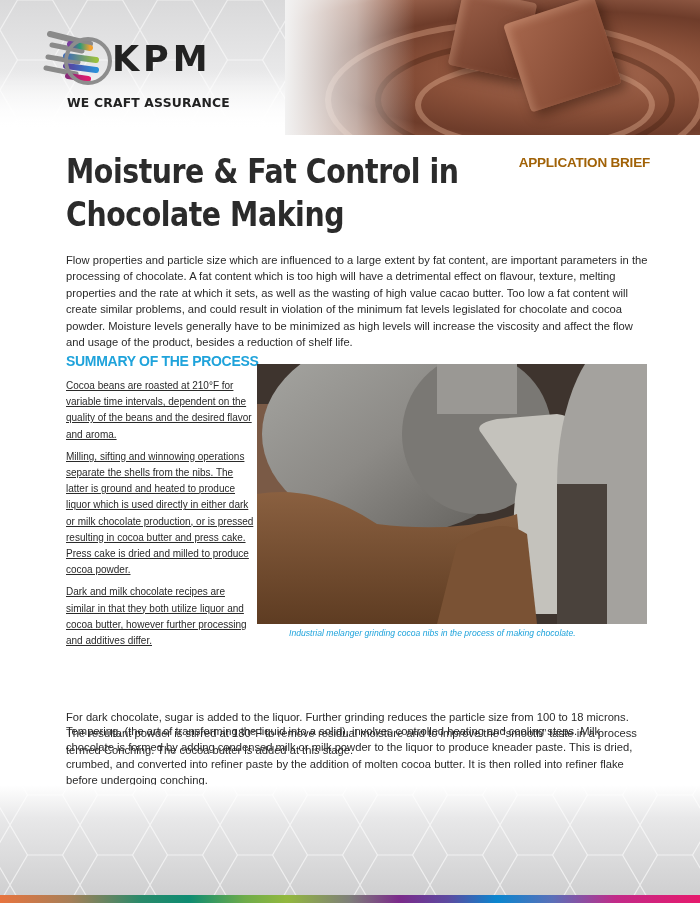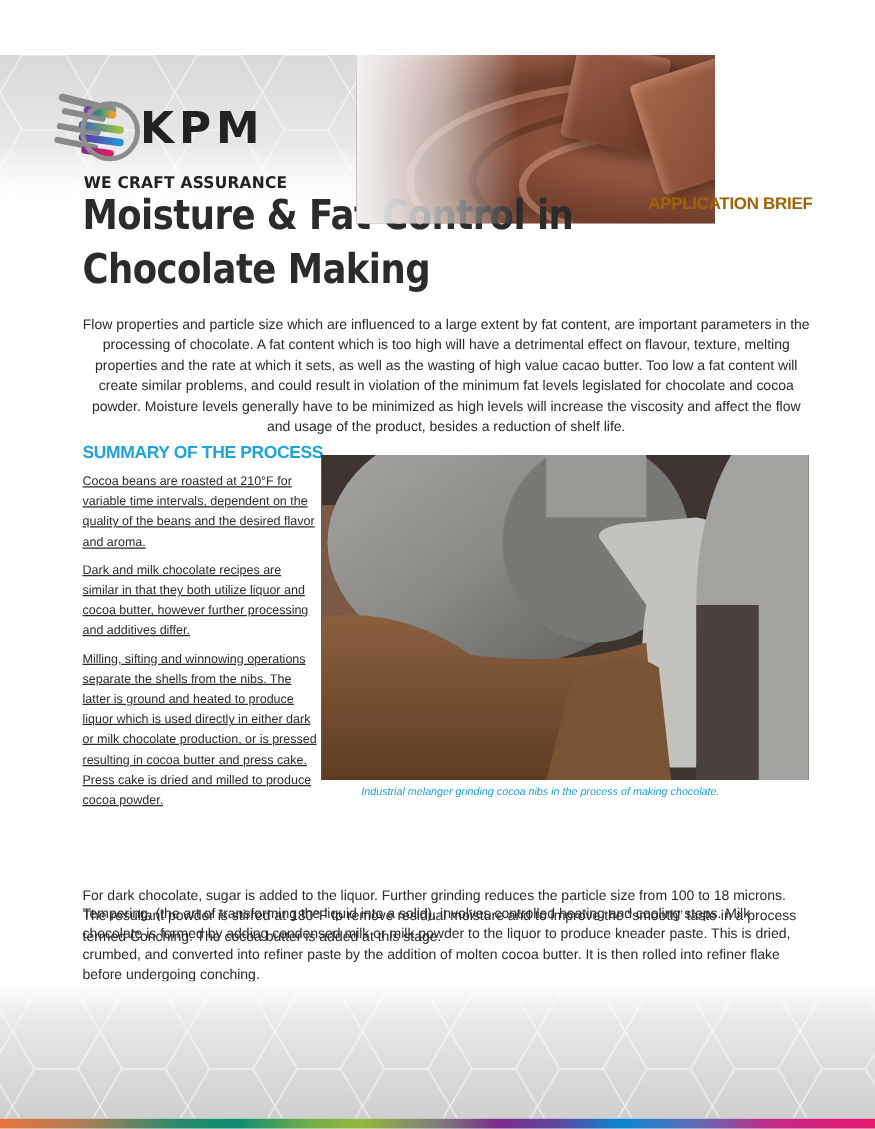--- a/index.html
+++ b/index.html
@@ -1,21 +1,21 @@
 <!DOCTYPE html>
 <html><head>
 <meta charset="utf-8">
 <style>
   * { box-sizing: border-box; margin: 0; padding: 0; }
   html, body { width: 700px; height: 903px; overflow: hidden; background: #ffffff; }
   body { position: relative; font-family: "Liberation Sans", sans-serif; color: #2a2a2a; }
 
   
-  .header { position: absolute; left: 0; top: 0; width: 572px; height: 135px; overflow: hidden;
-    background: linear-gradient(180deg, #d9d9da 0%, #e9e9ea 55%, #ffffff 100%); margin-top: 44px; }
+  .header { position: absolute; left: 0; top: 0; width: 700px; height: 135px; overflow: hidden;
+    background: linear-gradient(180deg, #d9d9da 0%, #e9e9ea 55%, #ffffff 100%); }
   .hex-pattern { position: absolute; inset: 0; opacity: 0.55; }
   .header-fade { position: absolute; left: 0; top: 70px; width: 320px; height: 65px;
     background: linear-gradient(180deg, rgba(255,255,255,0) 0%, #ffffff 90%); }
   .hero { position: absolute; left: 285px; top: 0; width: 415px; height: 135px; overflow: hidden;
     background: radial-gradient(ellipse at 70% 55%, #a86b52 0%, #8a5039 35%, #6e3c2a 60%, #9a624c 85%, #c7a08e 100%); }
   .hero::before { content: ""; position: absolute; left: 0; top: 0; width: 130px; height: 135px;
     background: linear-gradient(90deg, #f2f2f2 0%, rgba(240,240,240,0.6) 55%, rgba(240,240,240,0) 100%); z-index: 3; }
   .swirl { position: absolute; border-radius: 50%; border: 6px solid rgba(214,160,130,0.45); }
   .choc { position: absolute; background: linear-gradient(135deg, #9b5f48, #6a3826); border-radius: 4px;
     box-shadow: inset 4px 4px 8px rgba(255,210,180,0.25), 4px 6px 12px rgba(40,15,5,0.5); }
@@ -26,21 +26,21 @@
   .tagline { position: absolute; left: 67px; top: 95px; font-family: "DejaVu Sans", sans-serif; font-weight: bold;
     font-size: 13px; color: #222222; letter-spacing: 0.2px; transform: scaleX(0.95); transform-origin: left; }
 
   
   .title { position: absolute; left: 66px; top: 150px; width: 420px; font-family: "DejaVu Sans", sans-serif;
     font-weight: bold; font-size: 33px; line-height: 43px; color: #2b2b2b; letter-spacing: -0.5px;
     transform: scaleX(0.86); transform-origin: left top; width: 480px; }
   .doc-type { position: absolute; right: 50px; top: 155px; font-family: "Liberation Sans", sans-serif; font-weight: bold;
     font-size: 13.5px; color: #a16207; letter-spacing: -0.2px; }
 
-  .intro { position: absolute; left: 66px; top: 252px; width: 582px; font-size: 11.2px; line-height: 16.4px; color: #2a2a2a; text-align: center; }
+  .intro { position: absolute; left: 66px; top: 252px; width: 582px; font-size: 11.2px; line-height: 16.4px; color: #2a2a2a; }
 
   .section-head { position: absolute; left: 66px; top: 353px; font-weight: bold; font-size: 14px; color: #1fa3db;
     letter-spacing: -0.3px; }
   .col-left { position: absolute; left: 66px; top: 378px; width: 190px; font-size: 10px; line-height: 16.2px; color: #2a2a2a; text-decoration: underline; }
   .col-left p { margin-bottom: 6px; }
 
   .photo { position: absolute; left: 257px; top: 364px; width: 390px; height: 260px; overflow: hidden;
     background: linear-gradient(180deg, #5e4a3e 0%, #7a6556 40%, #8a6246 70%, #6e4a30 100%); }
   .caption { position: absolute; left: 257px; top: 628px; font-style: italic; font-size: 8.6px; color: #1fa3db; margin-left: 32px; }
 
@@ -113,22 +113,22 @@
   <span>Moisture &amp; Fat Control in</span><br>
   <span>Chocolate Making</span>
 </h1>
 <div class="doc-type">APPLICATION BRIEF</div>
 
 <p class="intro">Flow properties and particle size which are influenced to a large extent by fat content, are important parameters in the processing of chocolate. A fat content which is too high will have a detrimental effect on flavour, texture, melting properties and the rate at which it sets, as well as the wasting of high value cacao butter. Too low a fat content will create similar problems, and could result in violation of the minimum fat levels legislated for chocolate and cocoa powder. Moisture levels generally have to be minimized as high levels will increase the viscosity and affect the flow and usage of the product, besides a reduction of shelf life.</p>
 
 <h2 class="section-head">SUMMARY OF THE PROCESS</h2>
 <div class="col-left">
   <p>Cocoa beans are roasted at 210°F for variable time intervals, dependent on the quality of the beans and the desired flavor and aroma.</p>
+  <p>Milling, sifting and winnowing operations separate the shells from the nibs. The latter is ground and heated to produce liquor which is used directly in either dark or milk chocolate production, or is pressed resulting in cocoa butter and press cake. Press cake is dried and milled to produce cocoa powder.</p>
   <p>Dark and milk chocolate recipes are similar in that they both utilize liquor and cocoa butter, however further processing and additives differ.</p>
-  <p>Milling, sifting and winnowing operations separate the shells from the nibs. The latter is ground and heated to produce liquor which is used directly in either dark or milk chocolate production, or is pressed resulting in cocoa butter and press cake. Press cake is dried and milled to produce cocoa powder.</p>
 </div>
 
 <div class="photo">
   <svg width="390" height="260" viewBox="0 0 390 260">
     <defs>
       <linearGradient id="stone" x1="0" x2="1" y1="0" y2="1">
           <stop offset="0" stop-color="#a8a8a4"></stop>
           <stop offset="0.5" stop-color="#8c8a86"></stop>
           <stop offset="1" stop-color="#5c5a56"></stop>
         </linearGradient>

